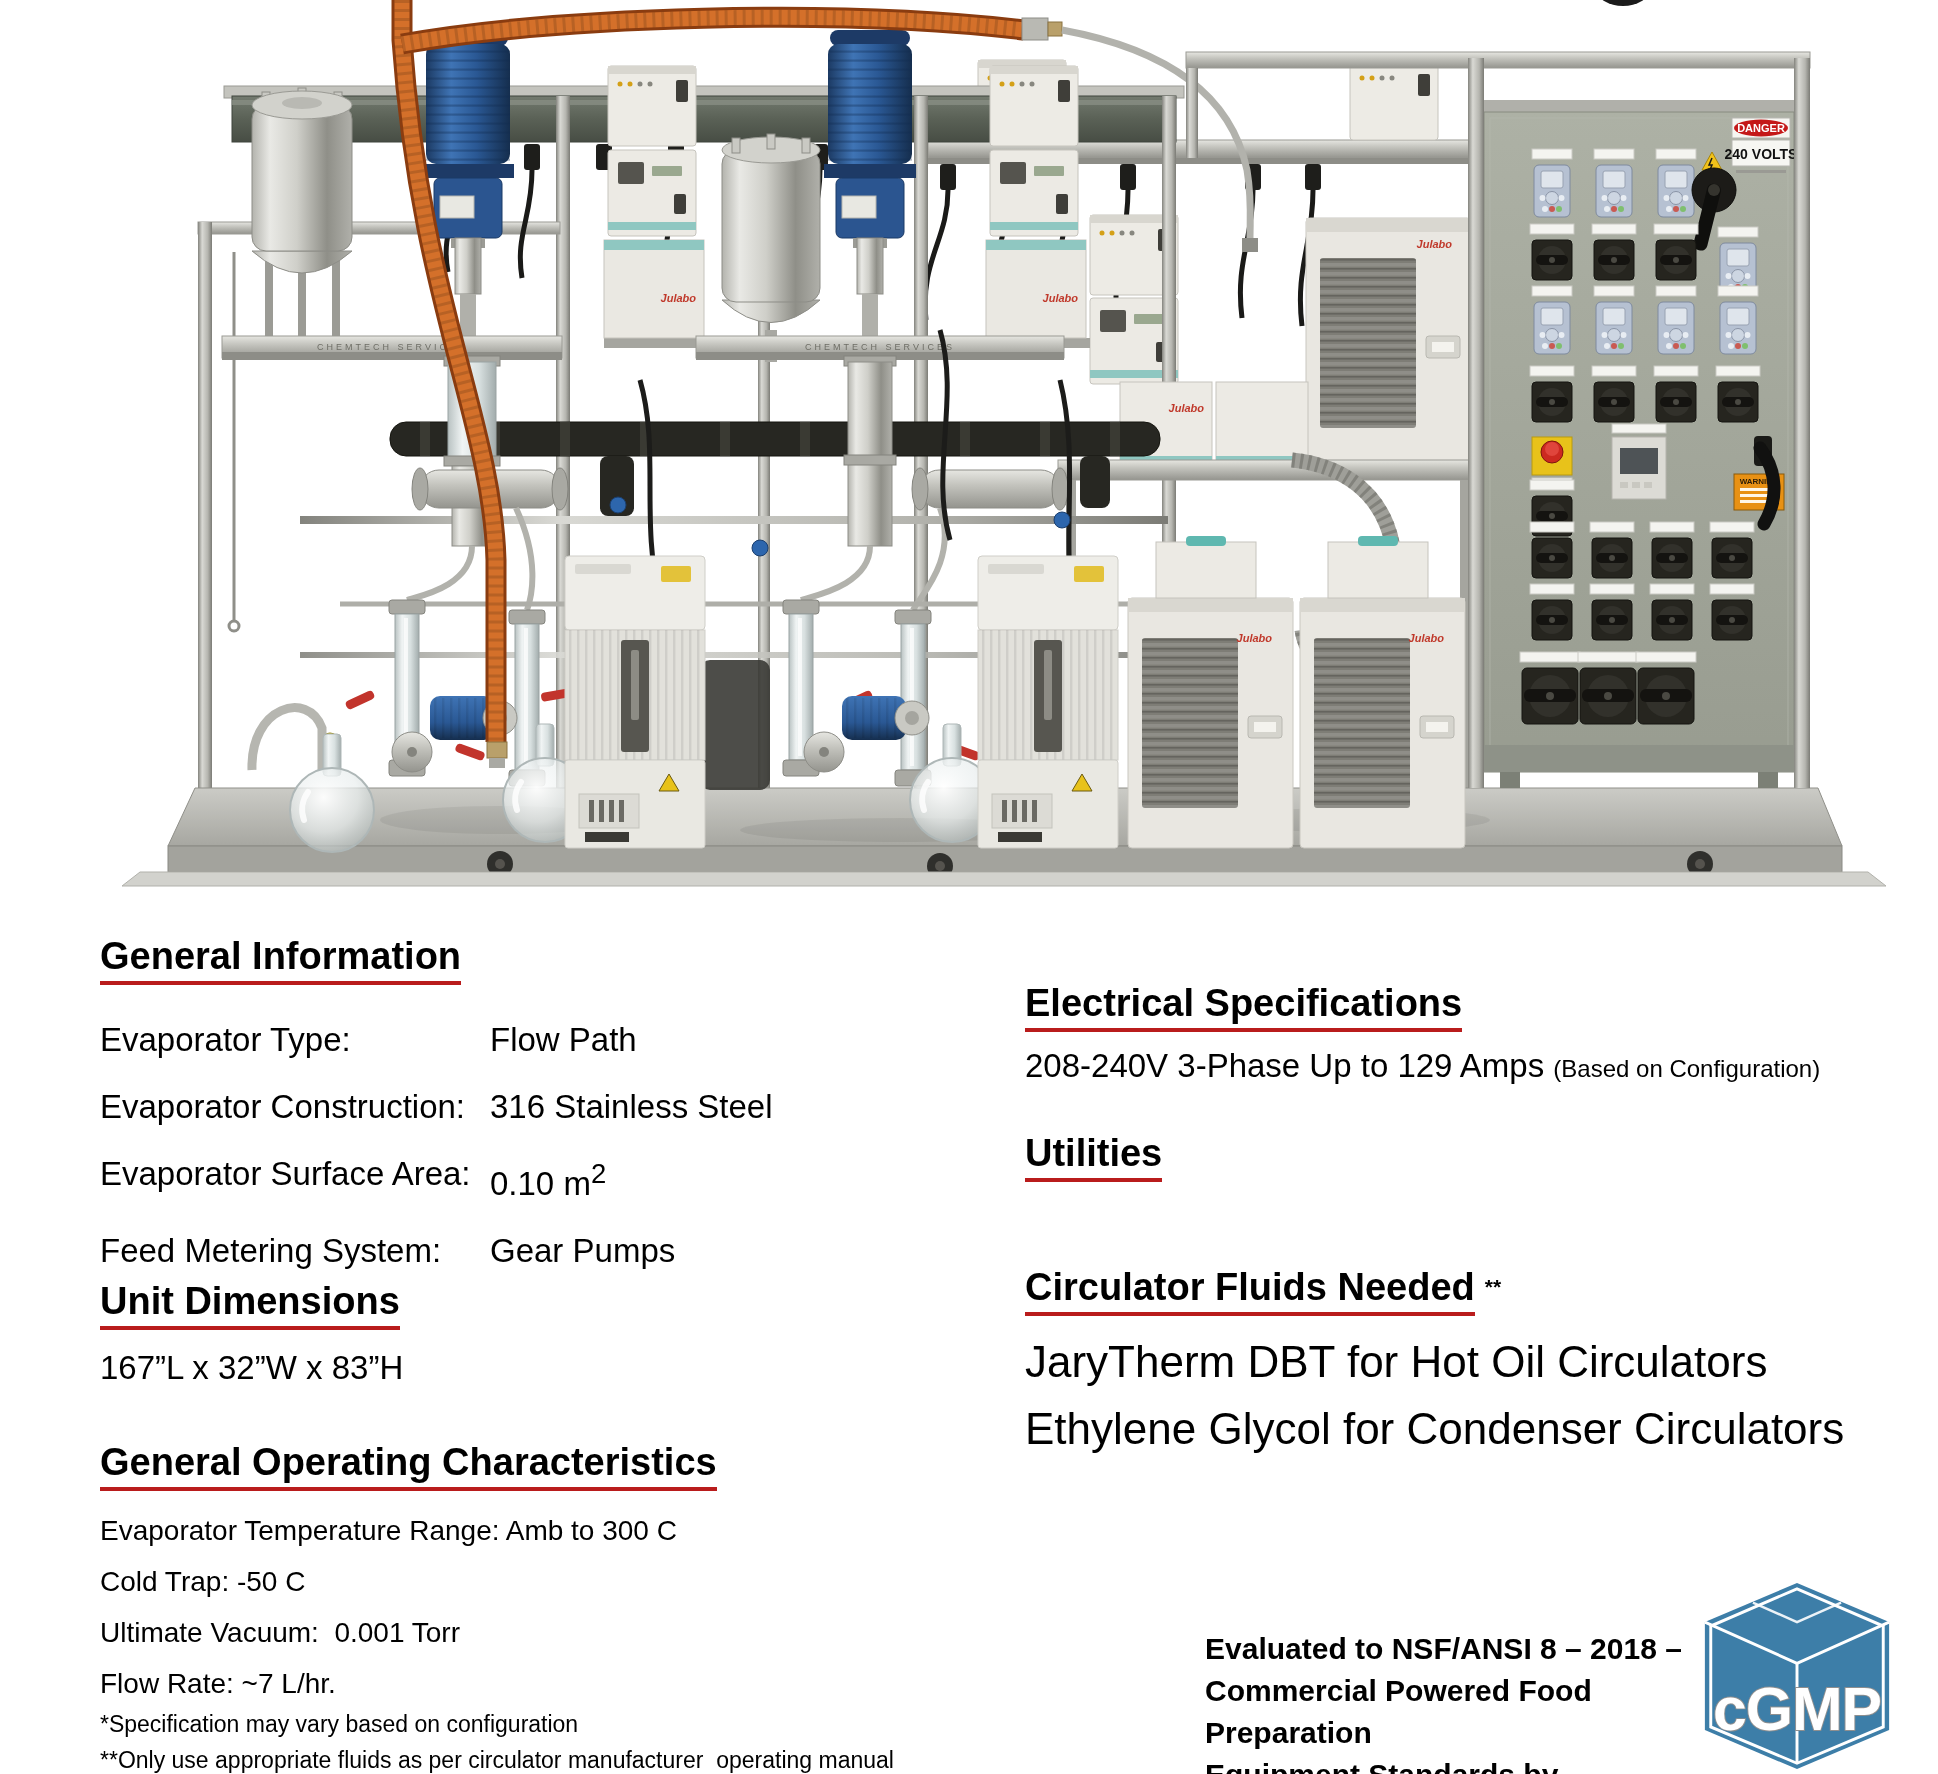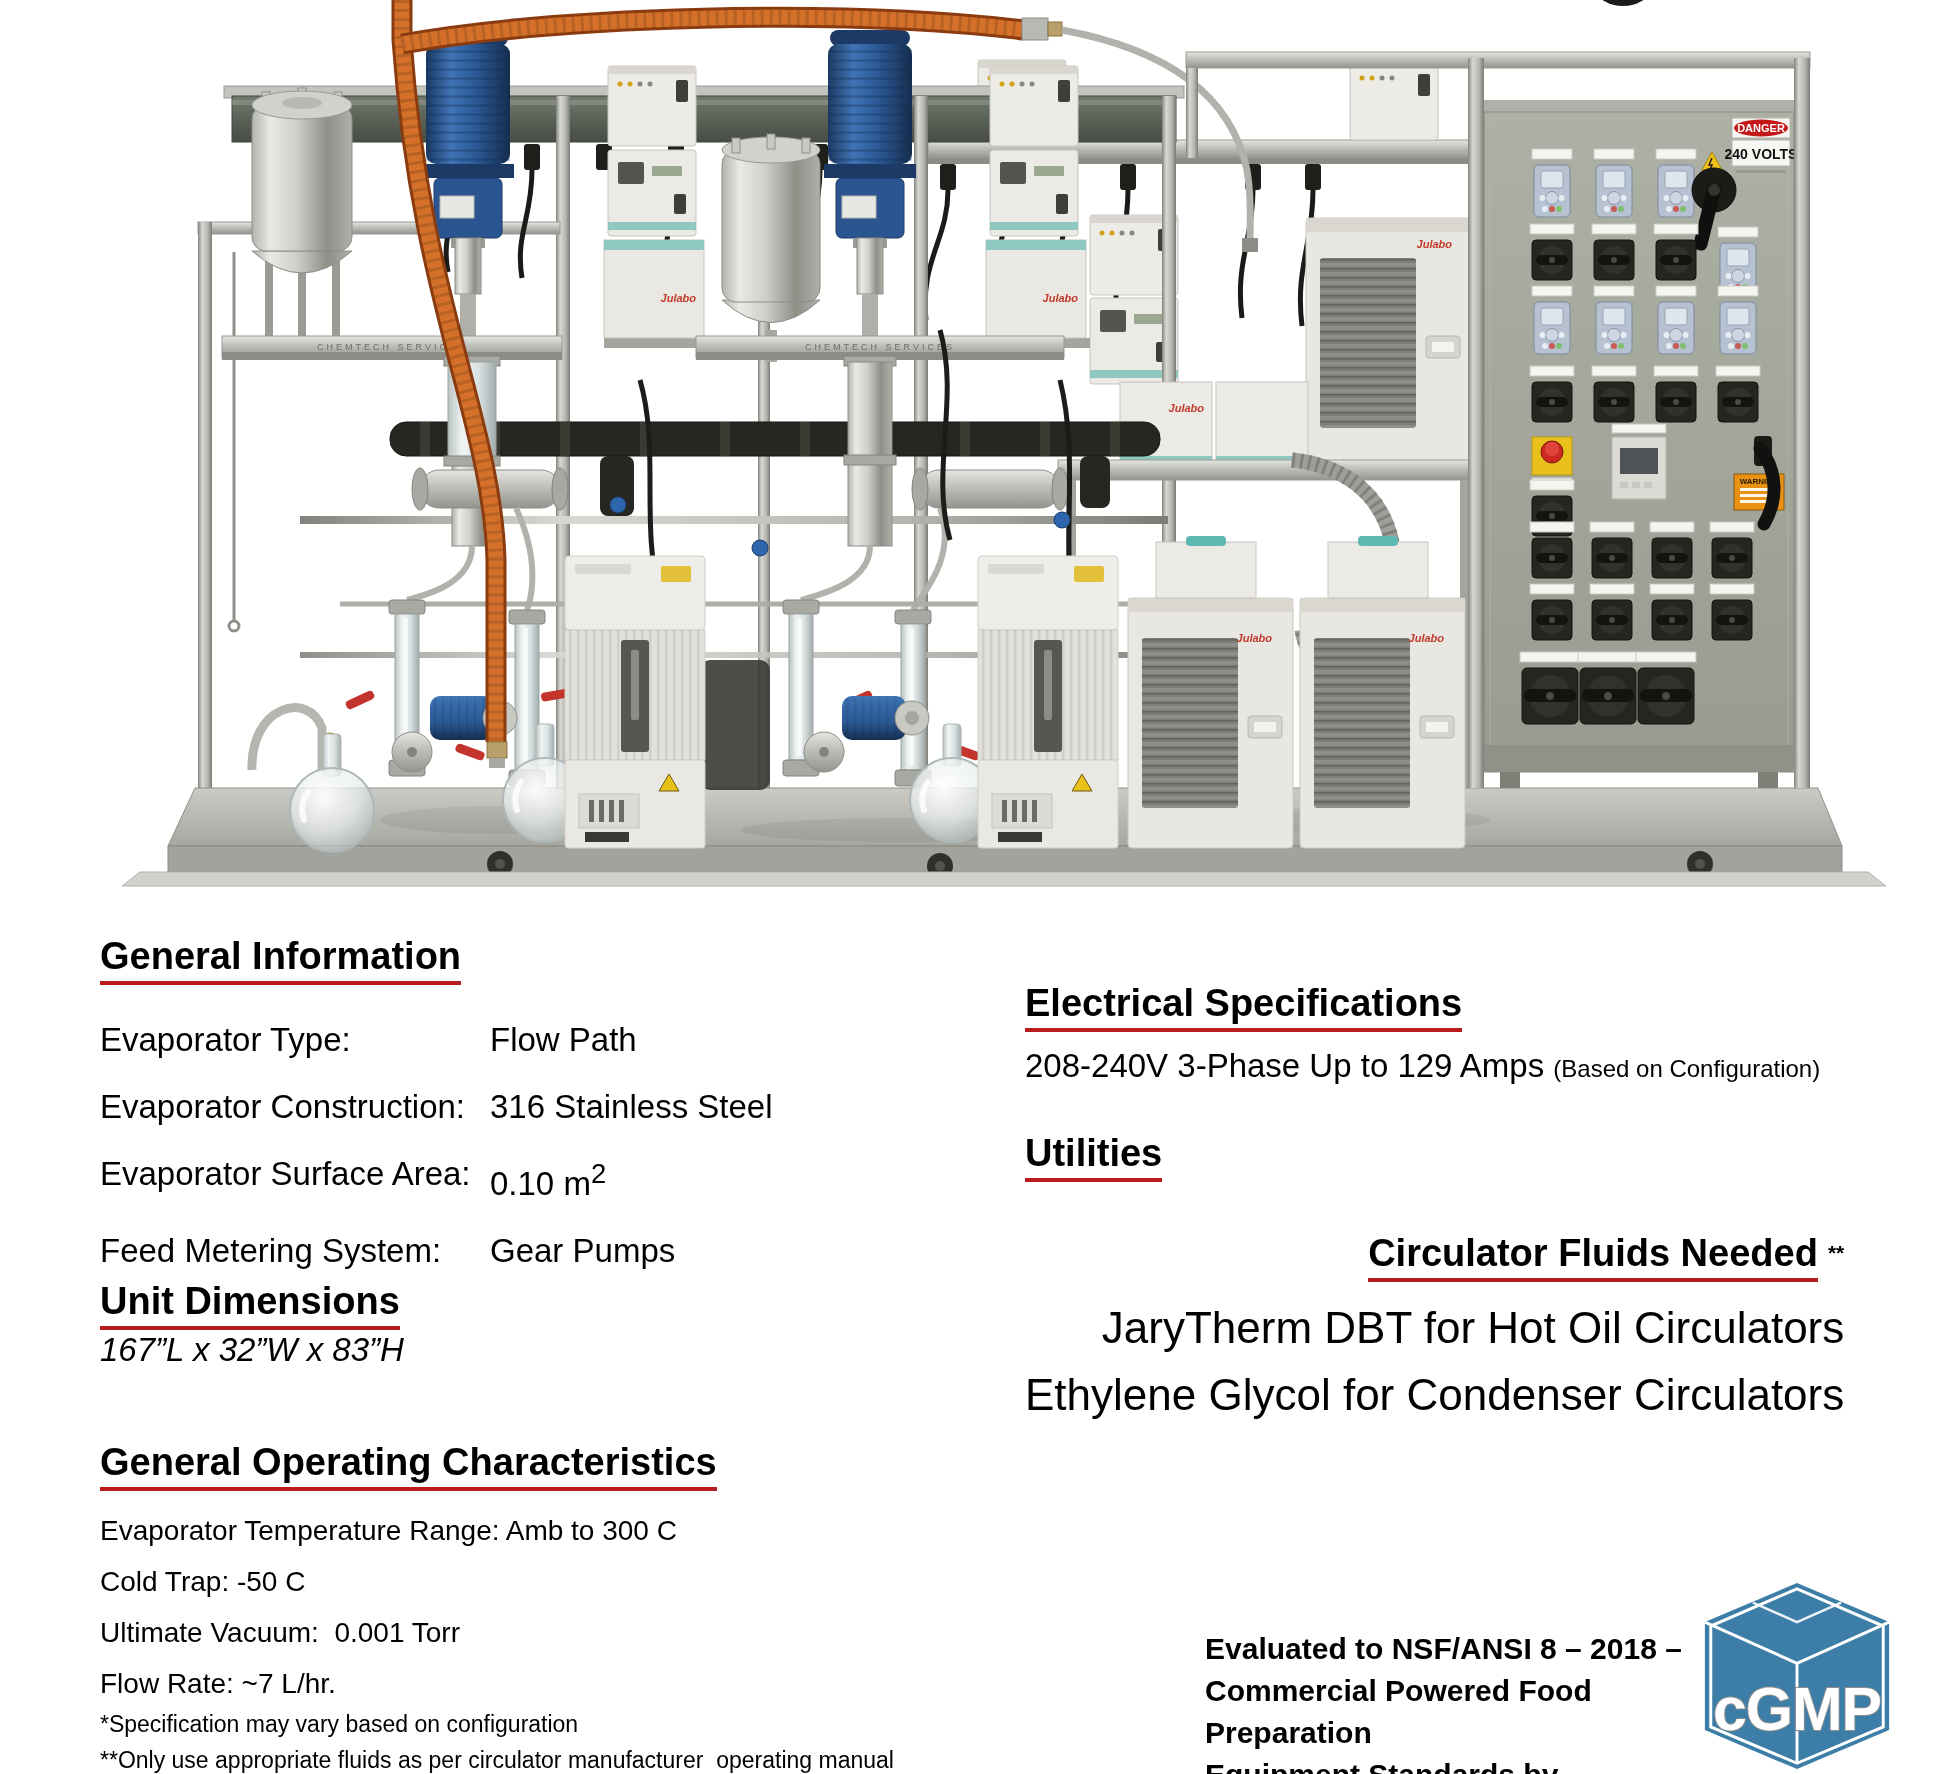--- a/index.html
+++ b/index.html
@@ -547,21 +547,21 @@
       <span><span class="line">0.10 m</span><sup>2</sup></span>
     </div>
     <div class="specrow">
       <span class="lbl line">Feed Metering System:</span>
       <span class="line">Gear Pumps</span>
     </div>
   </div>
 
   <div class="abs" style="left:100px; top:1278px;">
     <div class="h1"><span class="u">Unit Dimensions</span></div>
-    <div class="b33 line" style="font-style:italic;">167”L x 32”W x 83”H</div>
+    <div class="b33 line" style="margin-top:18px;">167”L x 32”W x 83”H</div>
   </div>
 
   <div class="abs" style="left:100px; top:1439px;">
     <div class="h1"><span class="u">General Operating Characteristics</span></div>
     <div class="oplines" style="margin-top:14px;">
       <div class="line">Evaporator Temperature Range: Amb to 300 C</div>
       <div class="line">Cold Trap: -50 C</div>
       <div class="line">Ultimate Vacuum:  0.001 Torr</div>
       <div class="line">Flow Rate: ~7 L/hr.</div>
     </div>
@@ -577,21 +577,21 @@
     <div class="b33" style="margin-top:14px; white-space:nowrap;">
       <span class="line">208-240V 3-Phase Up to 129 Amps</span>
       <span class="note24">(Based on Configuration)</span>
     </div>
   </div>
 
   <div class="abs" style="left:1025px; top:1130px;">
     <div class="h1"><span class="u">Utilities</span></div>
   </div>
 
-  <div class="abs" style="left:1025px; top:1230px;text-align:right;">
+  <div class="abs" style="left:1025px; top:1264px;">
     <div class="h1">
       <span class="u">Circulator Fluids Needed</span><span class="hsup">**</span>
     </div>
     <div class="fluidlines" style="margin-top:12px;">
       <div class="line">JaryTherm DBT for Hot Oil Circulators</div>
       <div class="line">Ethylene Glycol for Condenser Circulators</div>
     </div>
   </div>
 
   <div class="abs cert" style="left:1205px; top:1628px; width:510px;">

